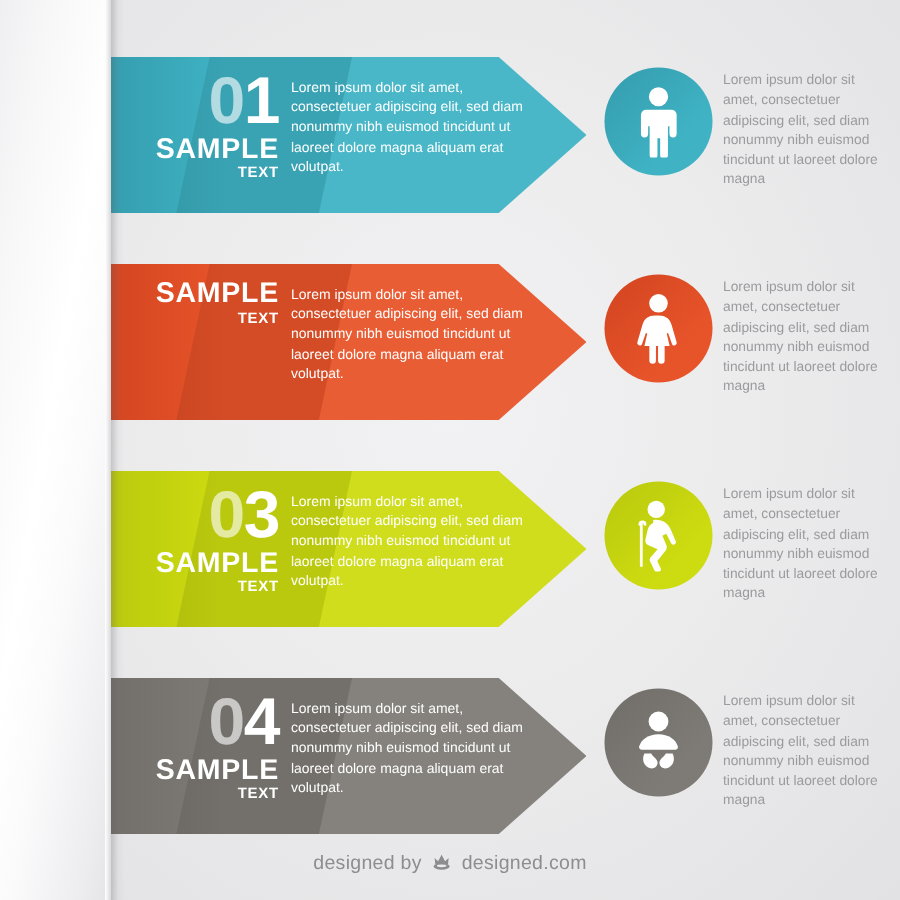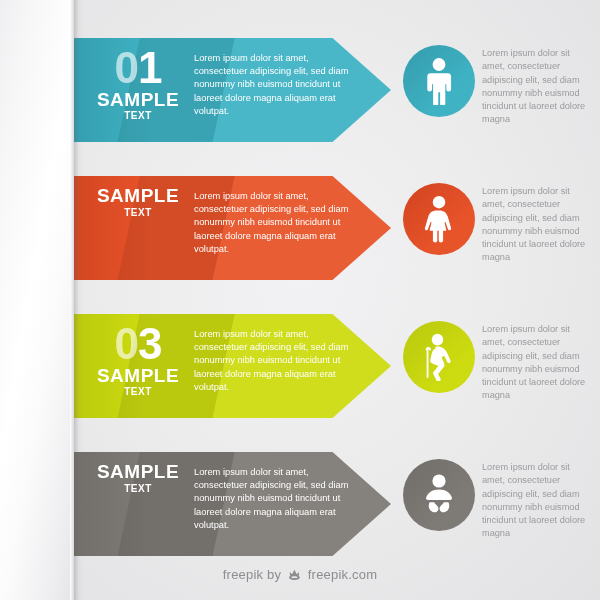--- a/index.html
+++ b/index.html
@@ -88,21 +88,21 @@
     left: 157px; top: -20px;
     width: 260px; height: 150px;
     background: rgba(255,255,255,0.055);
     transform: skewX(-12deg);
   }
 
   .num-block {
     position: absolute;
     left: 24px; top: 9px;
     width: 96px;
-    text-align: center;
+    text-align: right;
     z-index: 3;
   }
   .big-num {
     font-size: 44px;
     font-weight: bold;
     line-height: 0.95;
     letter-spacing: -1px;
     color: #ffffff;
   }
   .big-num .d1 { opacity: 0.62; }
@@ -240,42 +240,45 @@
     </svg>
         </span>
     </div>
     <div class="side-note">Lorem ipsum dolor sit amet, consectetuer adipiscing elit, sed diam nonummy nibh euismod tincidunt ut laoreet dolore magna</div>
   </div>
     <div class="row row-4">
     <div class="banner" style="background: linear-gradient(90deg, rgb(113, 110, 105) 0%, rgb(126, 123, 118) 26%, rgb(126, 123, 118) 100%);">
       <div class="diag"></div>
       <div class="diag2"></div>
       <div class="num-block">
+        <div class="big-num">
+          <span class="d1">0</span><span class="d2">4</span>
+        </div>
         <div class="sample-word">SAMPLE</div>
         <div class="text-word">TEXT</div>
       </div>
       <div class="banner-body">Lorem ipsum dolor sit amet, consectetuer adipiscing elit, sed diam nonummy nibh euismod tincidunt ut laoreet dolore magna aliquam erat volutpat.</div>
     </div>
     <div class="icon-circle" style="background: linear-gradient(135deg, rgb(113, 110, 105) 0%, rgb(126, 123, 118) 70%);">
       <span>
           <svg width="44" height="44" viewBox="0 0 44 44">
     <circle cx="22" cy="8" r="6.6" fill="#fff"></circle>
     <path d="M22 16.5 c6.5 0 11.6 3.4 12.9 8.2 0.3 1.2 -0.6 2.2 -1.8 2.2 h-22.2 c-1.2 0 -2.1 -1 -1.8 -2.2 1.3 -4.8 6.4 -8.2 12.9 -8.2 z" fill="#fff"></path>
     <path d="M12.6 29.3 c-1.9 3.6 -0.6 8.3 3.3 9.7 2.6 0.9 4.9 -0.4 5.4 -2.6 0.4 -1.9 -0.6 -3.2 -2.1 -4.6 -1.1 -1 -1.7 -1.7 -2 -2.5 z" fill="#fff"></path>
     <path d="M31.4 29.3 c1.9 3.6 0.6 8.3 -3.3 9.7 -2.6 0.9 -4.9 -0.4 -5.4 -2.6 -0.4 -1.9 0.6 -3.2 2.1 -4.6 1.1 -1 1.7 -1.7 2 -2.5 z" fill="#fff"></path>
   </svg>
         </span>
     </div>
     <div class="side-note">Lorem ipsum dolor sit amet, consectetuer adipiscing elit, sed diam nonummy nibh euismod tincidunt ut laoreet dolore magna</div>
   </div>
   </div>
 
 <div id="footer">
-  <span>freepik by</span>
+  <span>designed by</span>
   <span class="crown">
     <svg width="15" height="13" viewBox="0 0 15 13" aria-hidden="true">
       <path d="M1.2 3.4 L3.6 5.6 L5.9 1.2 L8.2 5.6 L10.6 3.4 L10.2 7.4 L1.7 7.4 Z" fill="#8d8d90" transform="translate(1.5,0.6)"></path>
       <ellipse cx="7.4" cy="9.6" rx="5.3" ry="2.3" fill="#8d8d90"></ellipse>
       <ellipse cx="7.4" cy="9.2" rx="3.2" ry="0.9" fill="#ececed"></ellipse>
     </svg>
   </span>
-  <span>freepik.com</span>
+  <span>designed.com</span>
 </div>
 
 </body></html>

